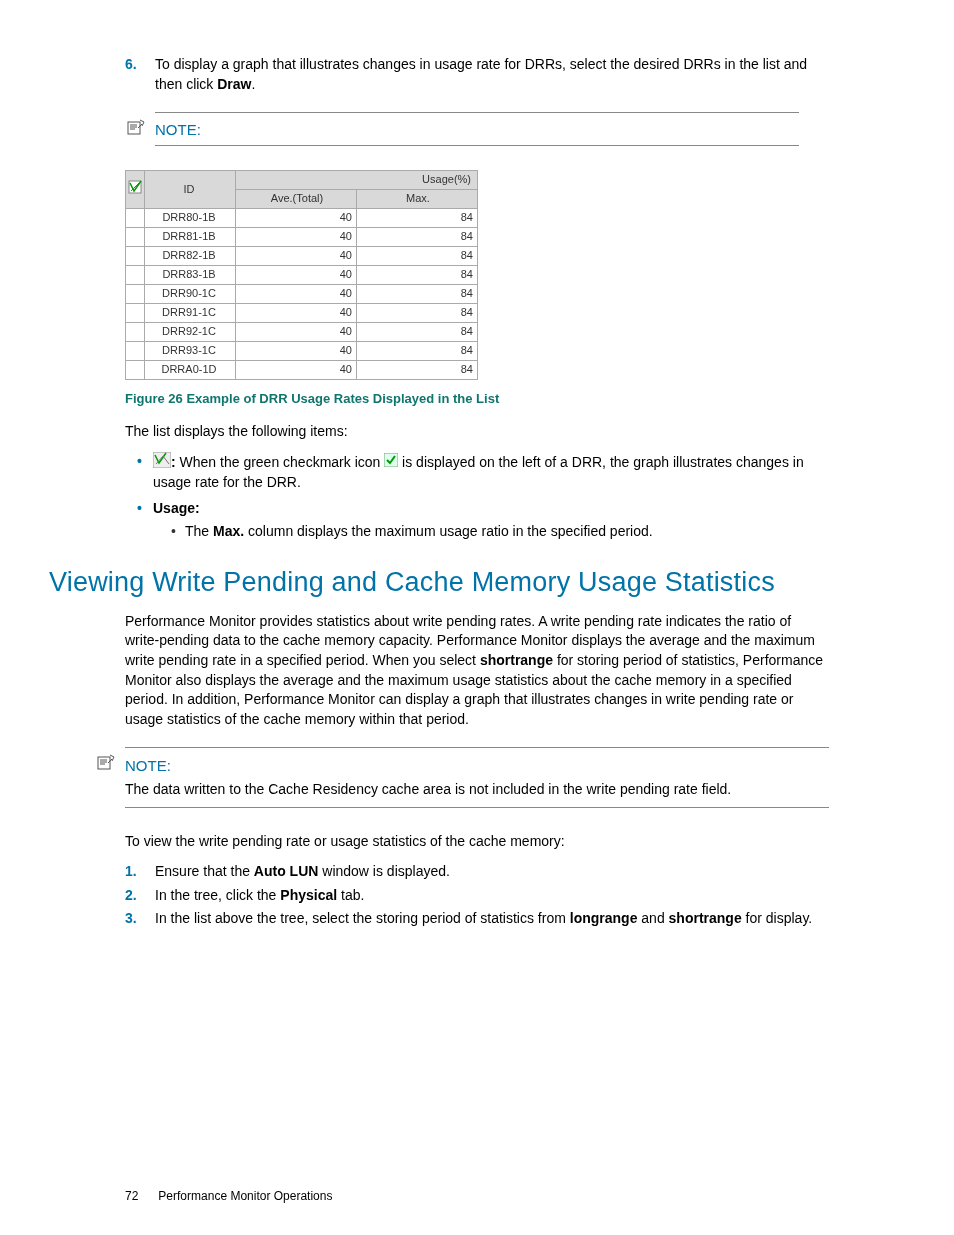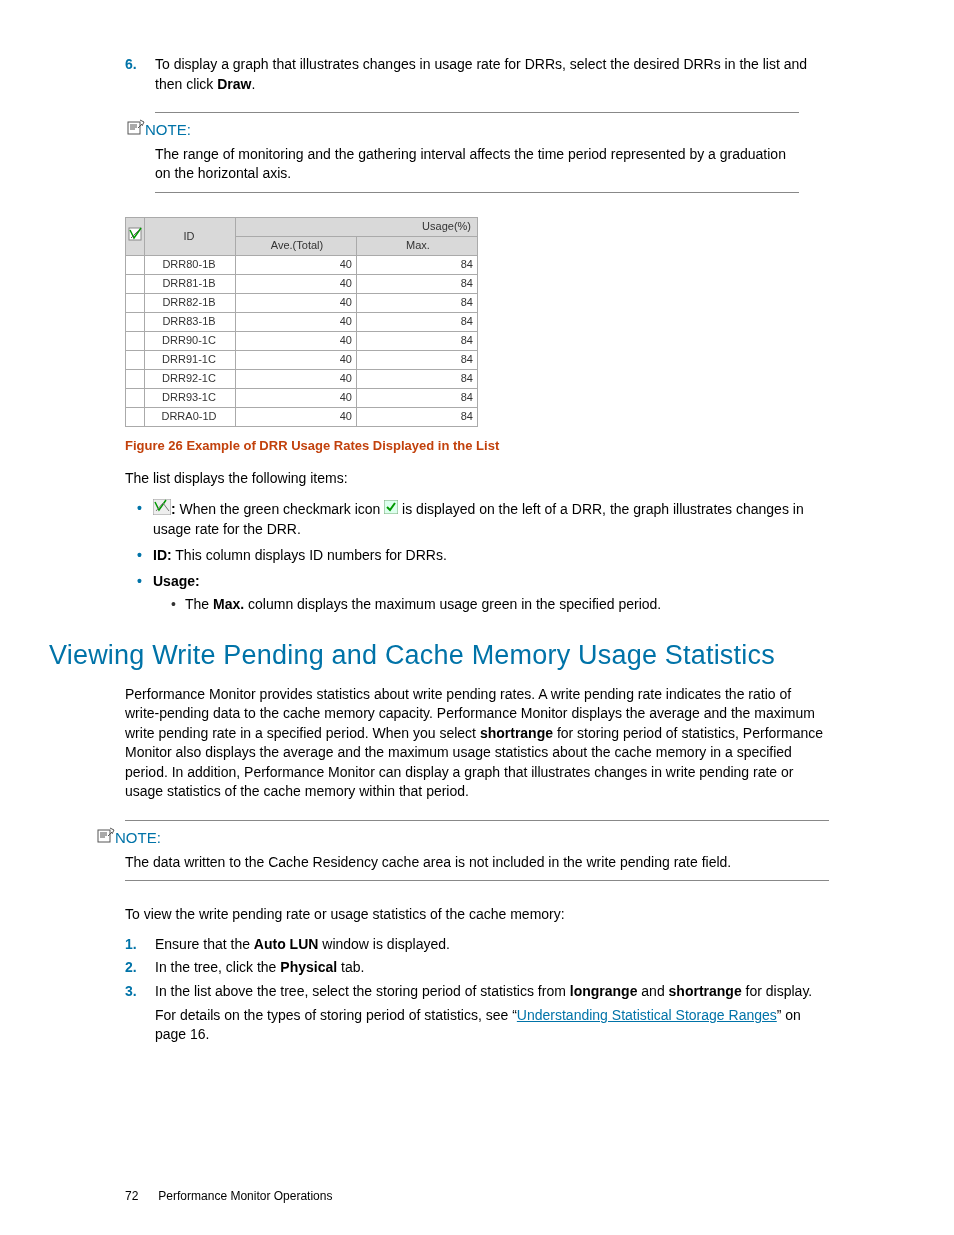--- a/index.html
+++ b/index.html
@@ -34,21 +34,21 @@
     margin: 18px 30px 24px 30px;
   }
   .note-hr {
     border: none;
     border-top: 1px solid #888;
     margin: 0;
   }
   .note-heading {
     display: flex;
     align-items: center;
-    gap: 0;
+    gap: 10px;
     margin: 6px 0 4px -28px;
   }
   .note-heading-text {
     color: #0073a8;
     font-family: "Arial Narrow", Arial, sans-serif;
     font-size: 15px;
   }
   .note-icon {
     display: inline-block;
   }
@@ -69,21 +69,21 @@
   }
   .drr-table th {
     background: #d9d9d9;
     font-weight: normal;
     text-align: right;
   }
   .drr-table .check-cell { width: 18px; padding: 0; text-align: center; }
   .drr-table .id-cell { width: 80px; text-align: center; padding-left: 4px;}
   .drr-table .num-cell { width: 110px; text-align: right; padding-right: 4px;}
   .figure-caption {
-    color: #c2410c;
+    color: #0f766e;
     font-weight: bold;
     font-size: 13px;
     margin: 10px 0 14px 0;
   }
   .para {
     margin: 0 0 10px 0;
   }
   .bullet-list {
     list-style: none;
     padding-left: 28px;
@@ -163,21 +163,20 @@
           <rect x="1" y="3" width="12" height="12" fill="none" stroke="#555" stroke-width="1"></rect>
           <line x1="3" y1="6" x2="10" y2="6" stroke="#555"></line>
           <line x1="3" y1="8" x2="10" y2="8" stroke="#555"></line>
           <line x1="3" y1="10" x2="8" y2="10" stroke="#555"></line>
           <path d="M13 1 L17 3 L15 7" fill="none" stroke="#555" stroke-width="1"></path>
           <line x1="15" y1="5" x2="11" y2="9" stroke="#555"></line>
         </svg>
     </span>
     <span class="note-heading-text">NOTE:</span>
   </div>
-  <div class="note-body">The range of monitoring and the gathering interval affects the time period represented by a graduation on the horizontal axis.</div>
   <hr class="note-hr">
 </div>
 
 <table class="drr-table">
   <tbody>
       <tr>
     <th rowspan="2" class="check-cell">
       <svg width="14" height="14" viewBox="0 0 14 14">
             <rect x="1" y="1" width="12" height="12" fill="#fff" stroke="#888"></rect>
             <polyline points="2,3 6,11 13,1" fill="none" stroke="#090" stroke-width="1.5"></polyline>
@@ -261,27 +260,24 @@
           <rect x="0" y="0" width="18" height="16" fill="#eee" stroke="#999"></rect>
           <polyline points="2,3 6,11 13,1" fill="none" stroke="#090" stroke-width="1.5"></polyline>
           <polyline points="3,12 10,4 16,12" fill="none" stroke="#777" stroke-width="1"></polyline>
         </svg>
     </span><span class="bold">:</span><span> When the green checkmark icon </span><span class="inline-icon"><svg width="14" height="14" viewBox="0 0 14 14">
           <rect x="0" y="0" width="14" height="14" fill="#dfe" stroke="#7a7"></rect>
           <polyline points="3,7 6,10 11,3" fill="none" stroke="#090" stroke-width="2"></polyline>
         </svg></span><span> is displayed on the left of a DRR, the graph illustrates changes in usage rate for the DRR.</span>
   </li>
   <li class="bullet-row">
-    <span class="bold">ID:</span><span> This column displays ID numbers for DRRs.</span>
-  </li>
-  <li class="bullet-row">
     <span class="bold">Usage:</span>
     <ul class="sub-bullet-list">
       <li class="sub-bullet-row">
-        <span>The </span><span class="bold">Max.</span><span> column displays the maximum usage green in the specified period.</span>
+        <span>The </span><span class="bold">Max.</span><span> column displays the maximum usage ratio in the specified period.</span>
       </li>
     </ul>
   </li>
 </ul>
 
 <h2 class="section-heading">Viewing Write Pending and Cache Memory Usage Statistics</h2>
 
 <p class="para">
   <span>Performance Monitor provides statistics about write pending rates. A write pending rate indicates the ratio of write-pending data to the cache memory capacity. Performance Monitor displays the average and the maximum write pending rate in a specified period. When you select </span><span class="bold">shortrange</span><span> for storing period of statistics, Performance Monitor also displays the average and the maximum usage statistics about the cache memory in a specified period. In addition, Performance Monitor can display a graph that illustrates changes in write pending rate or usage statistics of the cache memory within that period.</span>
 </p>
@@ -317,23 +313,20 @@
   <li class="step-row">
     <span class="step-num">2.</span>
     <span class="step-body">
       <span>In the tree, click the </span><span class="bold">Physical</span><span> tab.</span>
     </span>
   </li>
   <li class="step-row">
     <span class="step-num">3.</span>
     <span class="step-body">
       <span>In the list above the tree, select the storing period of statistics from </span><span class="bold">longrange</span><span> and </span><span class="bold">shortrange</span><span> for display.</span>
-      <div style="margin-top:4px">
-        <span>For details on the types of storing period of statistics, see “</span><a class="link">Understanding Statistical Storage Ranges</a><span>” on page 16.</span>
-      </div>
     </span>
   </li>
 </ol>
 
 <div class="footer">
   <span>72</span>
   <span>Performance Monitor Operations</span>
 </div>
 
 </body></html>

